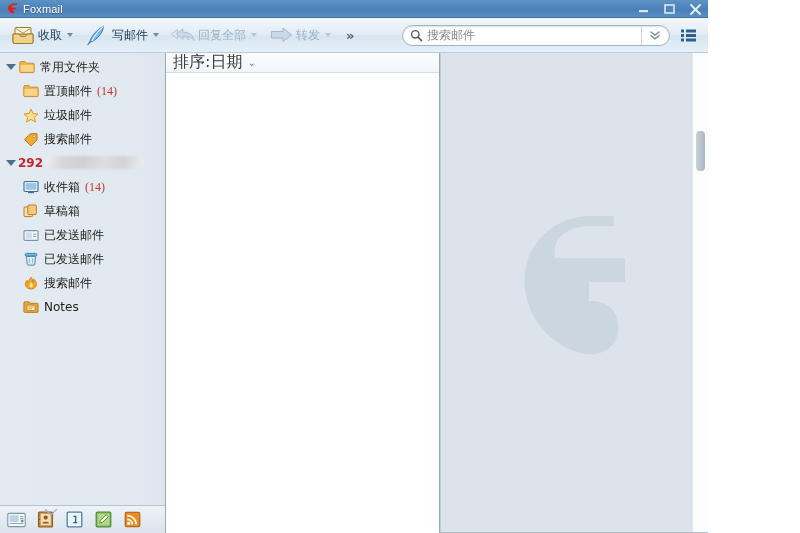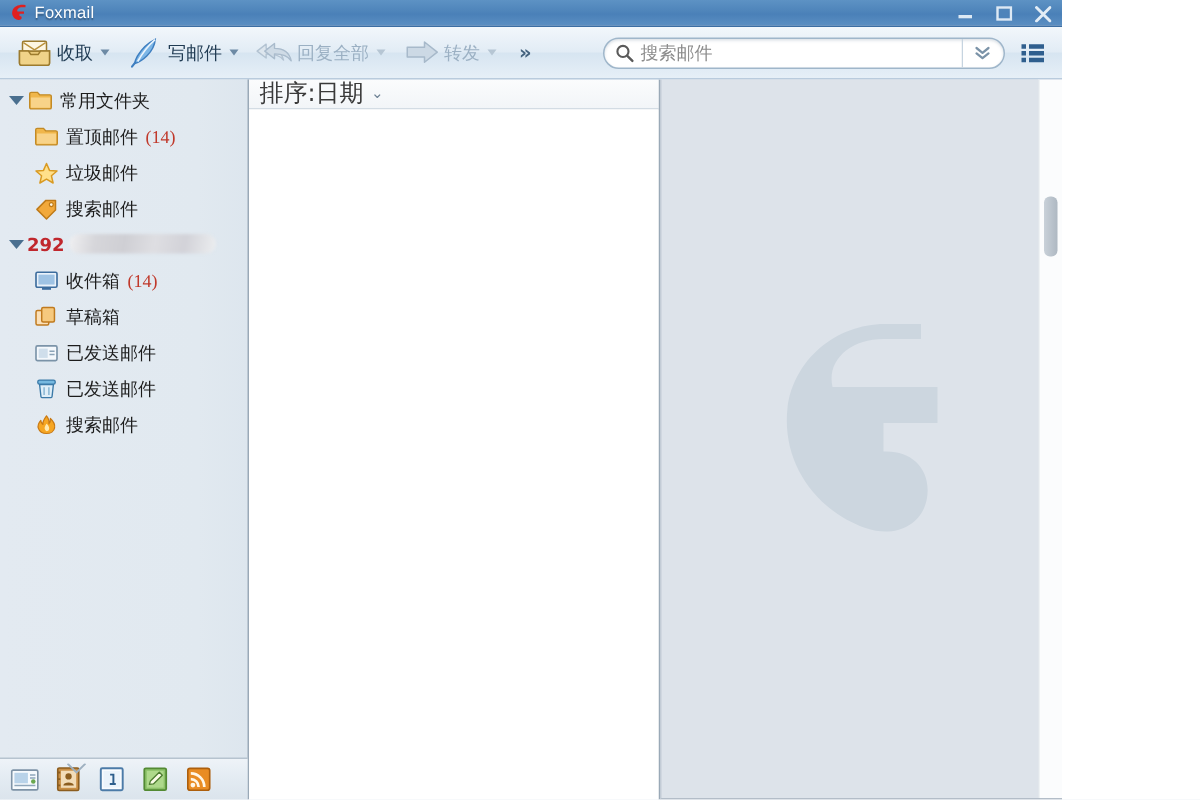--- a/index.html
+++ b/index.html
@@ -462,20 +462,30 @@
         <div class="node indent">
           <span class="ico">
             <svg width="16" height="14" viewBox="0 0 16 14">
               <path d="M8 1.2 C6.2 3.6 5.4 5.2 5.6 7 C4.6 6.2 4.2 5.2 4.2 4.2 C2.6 6 2 7.8 2.6 9.6 C3.3 11.7 5.4 13 8 13 C10.8 13 13 11.4 13.4 9.2 C13.8 7 12.8 5 10.6 3 C10.8 4.6 10.4 5.8 9.6 6.6 C9.9 4.6 9.4 2.8 8 1.2 Z" fill="#f6a623" stroke="#c87914" stroke-width=".8" stroke-linejoin="round"></path>
               <path d="M8 6.5 C7 8 6.6 9 6.8 9.9 C7.1 11 7.9 11.6 8.6 11.4 C9.5 11.2 10 10.2 9.7 9 C9.5 8 8.9 7.2 8 6.5 Z" fill="#ffe9b0"></path>
             </svg>
           </span>
           <span class="nm">搜索邮件</span>
         </div>
 
+        <div class="node indent">
+          <span class="ico">
+            <svg width="16" height="14" viewBox="0 0 16 14">
+              <path d="M.9 2.8 A1 1 0 0 1 1.9 1.8 L6 1.8 L7.3 3.3 L14.1 3.3 A1 1 0 0 1 15.1 4.3 L15.1 11.4 A1 1 0 0 1 14.1 12.4 L1.9 12.4 A1 1 0 0 1 .9 11.4 Z" fill="#e6a83a" stroke="#b07a18" stroke-width=".9"></path>
+              <rect x="4" y="5.2" width="8" height="5.4" rx=".7" fill="#fdf1d8" stroke="#b07a18" stroke-width=".8"></rect>
+              <path d="M5.3 7 L10.7 7 M5.3 8.8 L9 8.8" stroke="#c08a2c" stroke-width=".8"></path>
+            </svg>
+          </span>
+          <span class="nm">Notes</span>
+        </div>
 
       </div>
 
       <div class="sb-bottom">
         <span class="sb-collapse">
           <svg width="18" height="7" viewBox="0 0 18 7">
             <path d="M3 0 L9 6 L15 0" fill="none" stroke="#9eb0c0" stroke-width="1.2"></path>
           </svg>
         </span>
 

